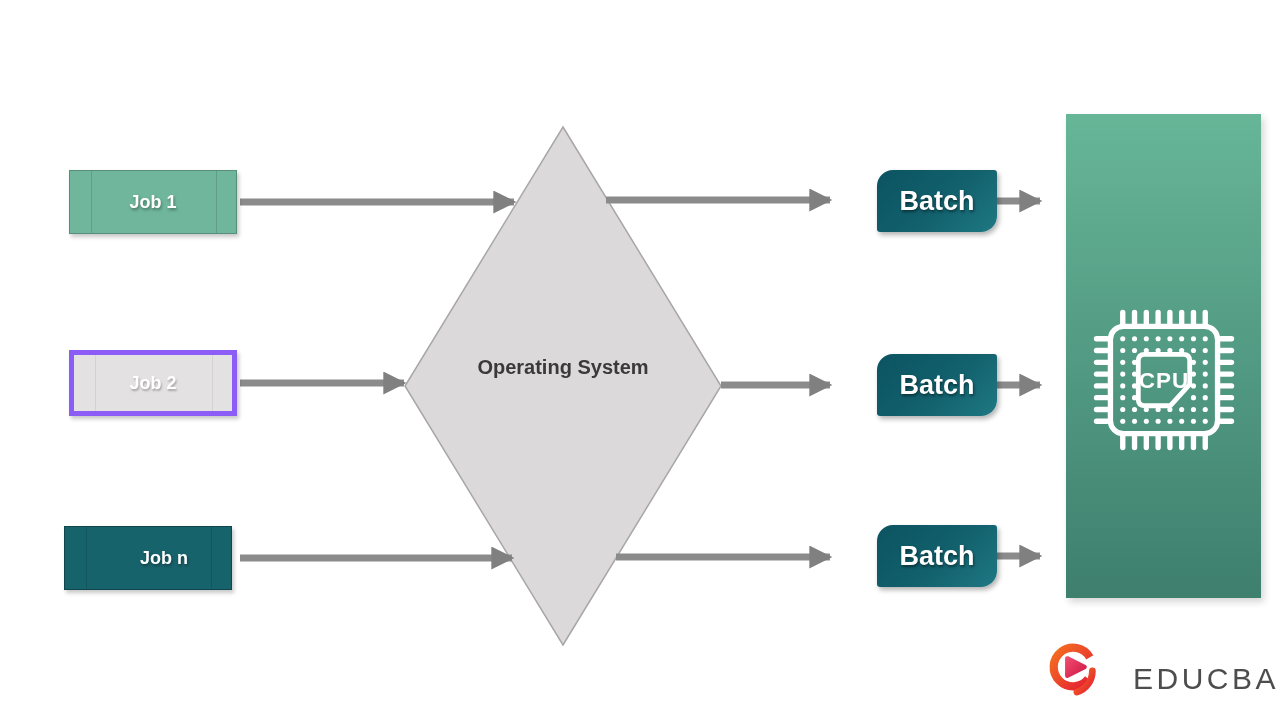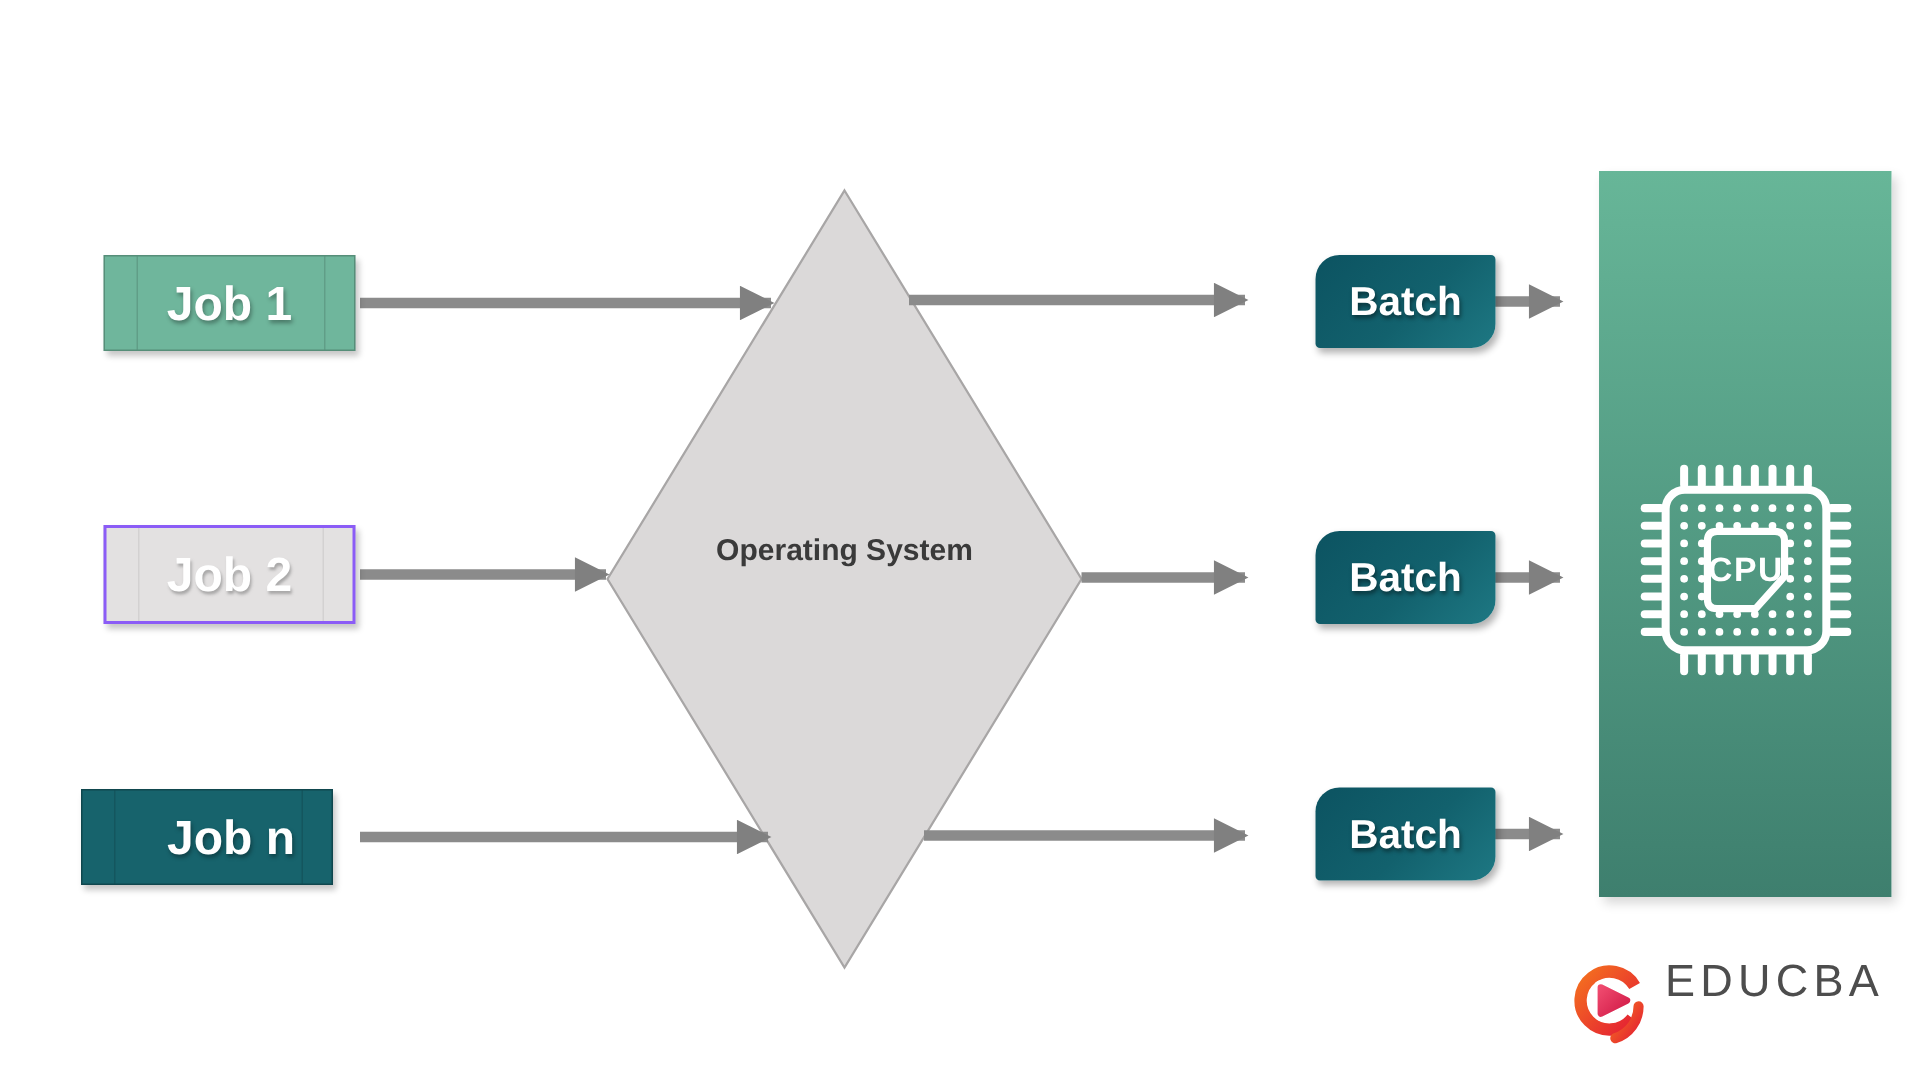--- a/index.html
+++ b/index.html
@@ -24,34 +24,34 @@
   .os-label{
     position:absolute;left:463px;top:349px;width:200px;z-index:3;
     text-align:center;font-weight:bold;font-size:20px;line-height:37px;
     color:var(--os-text);
   }
 
   
   .job{
     position:absolute;width:168px;height:64px;z-index:3;
     display:flex;align-items:center;justify-content:center;
-    font-weight:bold;font-size:32px;color:#ffffff;
+    font-weight:bold;font-size:18px;color:#ffffff;
     text-shadow:1px 2px 3px rgba(0,0,0,0.35);
     box-shadow:2px 3px 4px rgba(0,0,0,0.22);
     box-sizing:border-box;
   }
   .job::before,.job::after{
     content:"";position:absolute;top:0;bottom:0;width:1px;background:rgba(0,0,0,0.13);
   }
   .job::before{left:21px;} .job::after{right:19px;}
   .job-1{left:69px;top:170px;background:var(--job1-fill);border:1px solid rgba(0,0,0,0.22);}
-  .job-2{left:69px;top:350px;height:66px;background:var(--job2-fill);border:2px solid #8b5cf6;
+  .job-2{left:69px;top:350px;height:66px;background:var(--job2-fill);border:5px solid #8b5cf6;
          text-shadow:1px 2px 2px rgba(120,120,120,0.55);}
   .job-2::before,.job-2::after{background:rgba(0,0,0,0.07);}
-  .job-n{left:54px;top:526px;background:var(--job-n-fill);border:1px solid rgba(0,0,0,0.28);padding-left:32px;}
+  .job-n{left:64px;top:526px;background:var(--job-n-fill);border:1px solid rgba(0,0,0,0.28);padding-left:32px;}
 
   
   .batch{
     position:absolute;width:120px;height:62px;z-index:3;left:833px;
     display:flex;align-items:center;justify-content:center;
     background:linear-gradient(135deg,var(--batch-fill-dark) 0%,#12616D 55%,var(--batch-fill-light) 100%);
     border-radius:16px 3px 16px 3px;
     font-weight:bold;font-size:27px;color:#ffffff;
     text-shadow:1px 2px 3px rgba(0,0,0,0.45);
     box-shadow:2px 3px 5px rgba(0,0,0,0.30);
@@ -63,21 +63,21 @@
   .cpu-panel{
     position:absolute;left:1042px;top:114px;width:195px;height:484px;z-index:2;
     background:linear-gradient(to bottom,var(--cpu-panel-top),var(--cpu-panel-bottom));
     box-shadow:3px 4px 7px rgba(0,0,0,0.16);
     margin-left:24px;
   }
   .cpu-icon{position:absolute;left:50%;top:191px;transform:translateX(-50%);}
   .cpu-icon text{font-family:"Liberation Sans",sans-serif;font-weight:bold;font-size:21px;letter-spacing:1px;}
 
   
-  .logo{position:absolute;left:1045px;top:638px;z-index:3;display:flex;align-items:flex-start;gap:7px;}
+  .logo{position:absolute;left:1045px;top:638px;z-index:3;display:flex;align-items:flex-end;gap:30px;}
   .logo-text{
     font-size:30px;color:var(--logo-text-color);letter-spacing:3.5px;font-weight:400;
   }
   .stop-o{stop-color:var(--logo-orange);} .stop-r{stop-color:var(--logo-red);}
   .stop-p{stop-color:var(--logo-pink);}  .stop-dp{stop-color:var(--logo-deep-pink);}
 </style>
 </head>
 <body>
 
 <div class="canvas">

